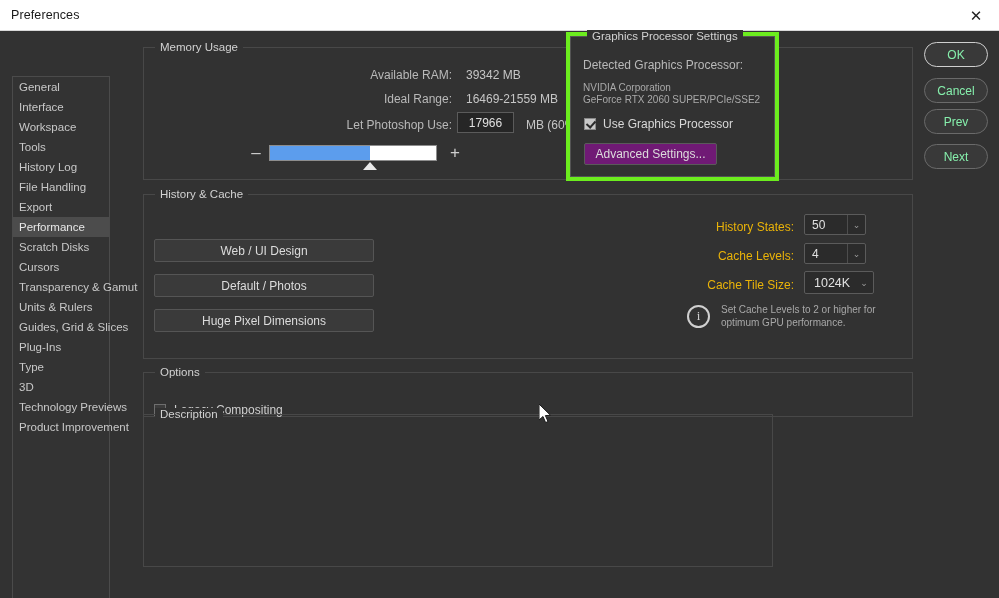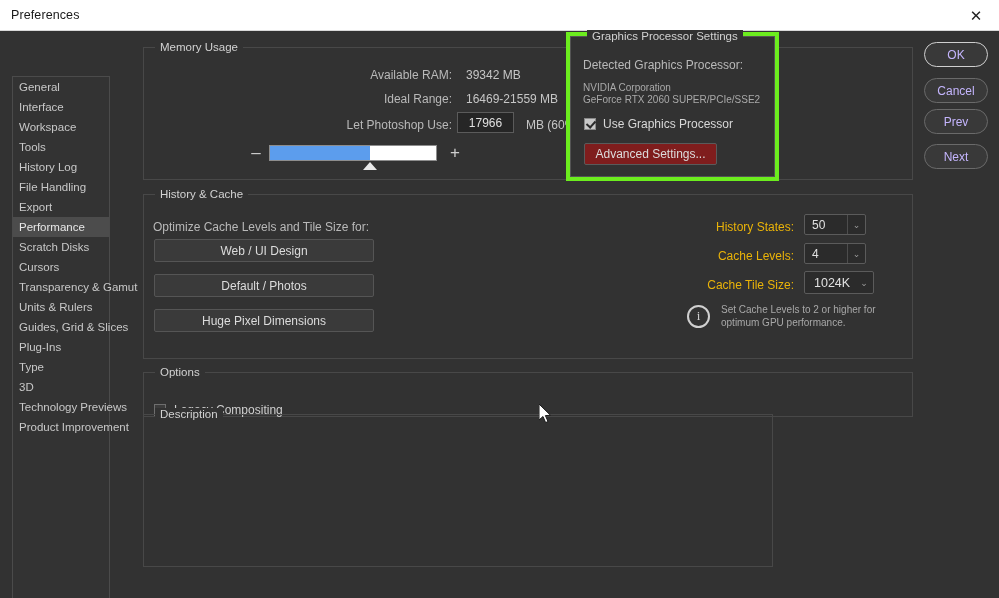--- a/index.html
+++ b/index.html
@@ -181,21 +181,21 @@
     border: solid #2b2b2b;
     border-width: 0 2px 2px 0;
     transform: rotate(42deg);
   }
   .checkbox.unchecked { background: #3c3c3c; border-color: #6e6e6e; }
   .gpu-check-label { font-size: 12px; color: #d8d8d8; white-space: nowrap; }
 
   .btn-adv {
     position: absolute; left: 13px; top: 106px;
     width: 133px; height: 22px;
-    background: #7f1d1d;
+    background: #701a75;
     border: 1px solid #5a5a5a;
     border-radius: 2px;
     color: #dcdcdc;
     font-size: 12px;
     font-family: "Liberation Sans", sans-serif;
     cursor: pointer;
   }
 
   
   .hc-optimize {
@@ -277,21 +277,21 @@
   }
   .opt-label { font-size: 12px; color: #cfcfcf; white-space: nowrap; }
 
   
   .rbtn {
     position: absolute; left: 924px;
     width: 64px; height: 25px;
     background: #393939;
     border: 1px solid #6a6a6a;
     border-radius: 13px;
-    color: #c4b5fd;
+    color: #86efac;
     font-size: 12px;
     font-family: "Liberation Sans", sans-serif;
     cursor: pointer;
   }
   #rbtn-0 { top: 42px;  border-color: #cfcfcf; }
   #rbtn-1 { top: 78px;  }
   #rbtn-2 { top: 109px; }
   #rbtn-3 { top: 144px; }
 
   
@@ -362,21 +362,20 @@
     <div class="gpu-model">GeForce RTX 2060 SUPER/PCIe/SSE2</div>
     <div class="gpu-check-row">
       <div class="checkbox checked"></div>
       <div class="gpu-check-label">Use Graphics Processor</div>
     </div>
     <button class="btn-adv">Advanced Settings...</button>
   </div>
 
   <div class="group" id="grp-history">
     <div class="group-title">History &amp; Cache</div>
-    <div class="hc-optimize">Optimize Cache Levels and Tile Size for:</div>
 
     <button class="hc-btn" id="hc-btn-0">Web / UI Design</button>
     <button class="hc-btn" id="hc-btn-1">Default / Photos</button>
     <button class="hc-btn" id="hc-btn-2">Huge Pixel Dimensions</button>
 
     <div class="hc-field-label" id="lbl-history">History States:</div>
     <div class="dropdown" id="dd-history">
       <div class="dd-value">50</div>
       <div class="dd-arrow">⌄</div>
     </div>

